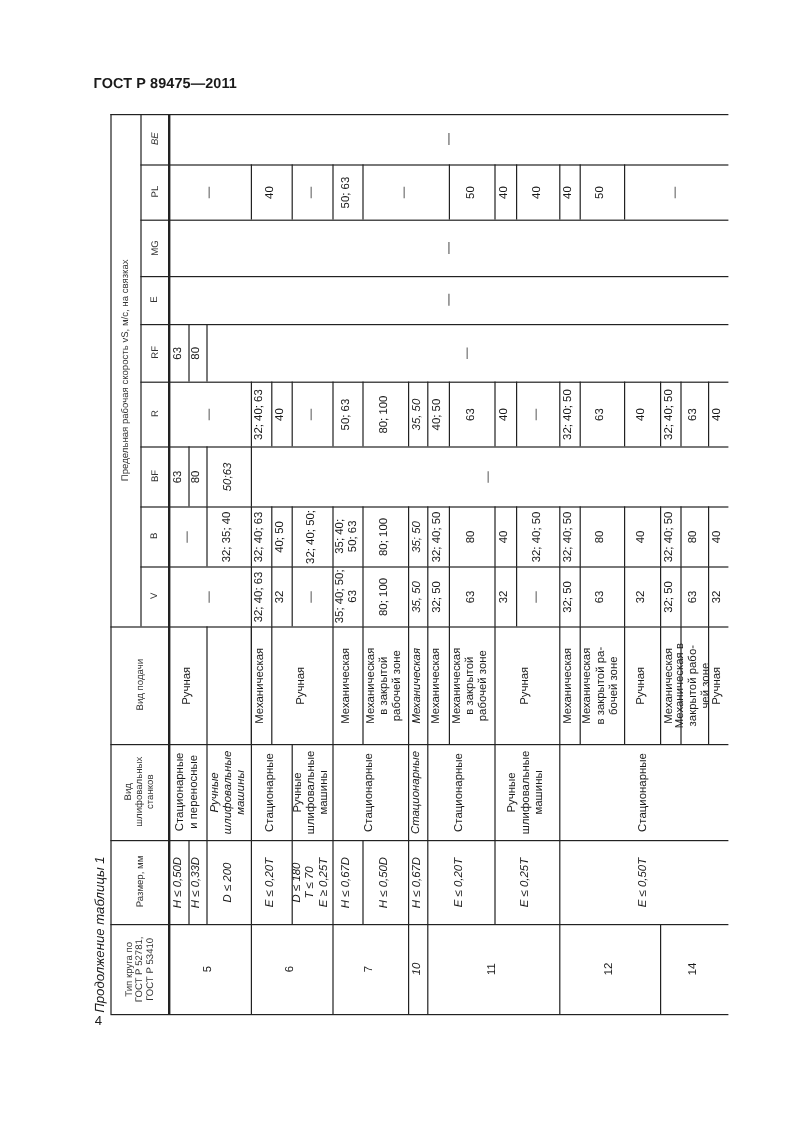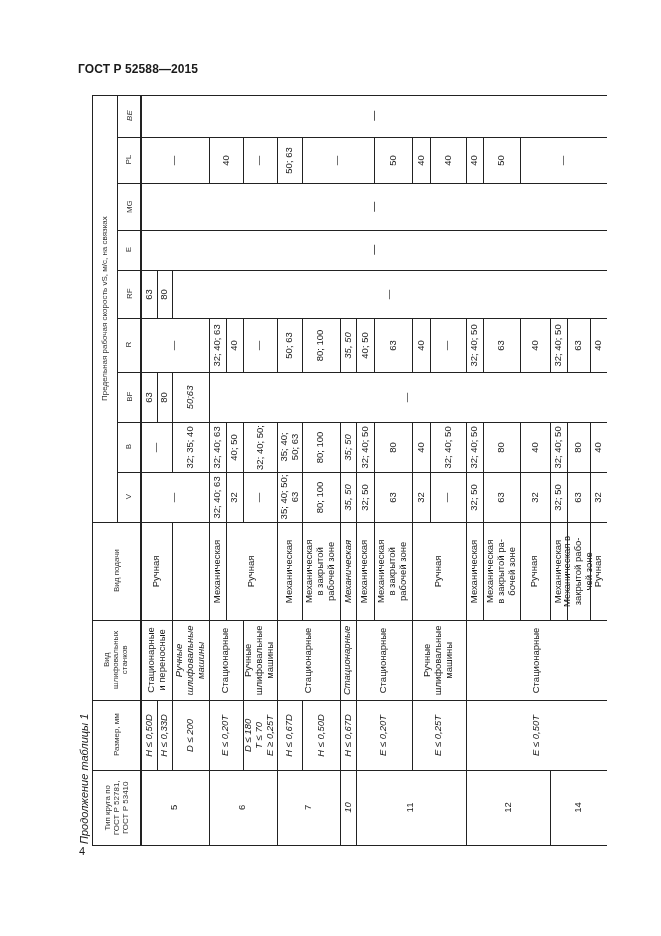--- a/index.html
+++ b/index.html
@@ -15,21 +15,21 @@
   .thick { border-width:2px !important; }
   .cell { position:absolute; display:flex; align-items:center; justify-content:center; overflow:visible; }
   .rot { transform:rotate(-90deg); white-space:nowrap; text-align:center; line-height:1.15; font-size:9.5px; }
   .hdr { font-size:8px; color:#333; }
   .it { font-style:italic; }
   .dash { font-size:10px; }
 </style>
 </head>
 <body>
 
-<div class="doc-title">ГОСТ Р 52588—2015</div>
+<div class="doc-title">ГОСТ Р 89475—2011</div>
 <div class="caption">Продолжение таблицы 1</div>
 <div class="page-num">4</div>
 
 <div class="tbl" id="tbl">
     <div class="hl" style="left: 92px; top: 95px; width: 515px;"></div>
     <div class="hl" style="left: 92px; top: 845px; width: 515px;"></div>
     <div class="vl" style="left: 92px; top: 95px; height: 750px;"></div>
     <div class="vl thick" style="left: 140px; top: 95px; height: 750px;"></div>
     <div class="vl" style="left: 117px; top: 95px; height: 427px;"></div>
     <div class="hl" style="left: 117px; top: 137px; width: 490px;"></div>

